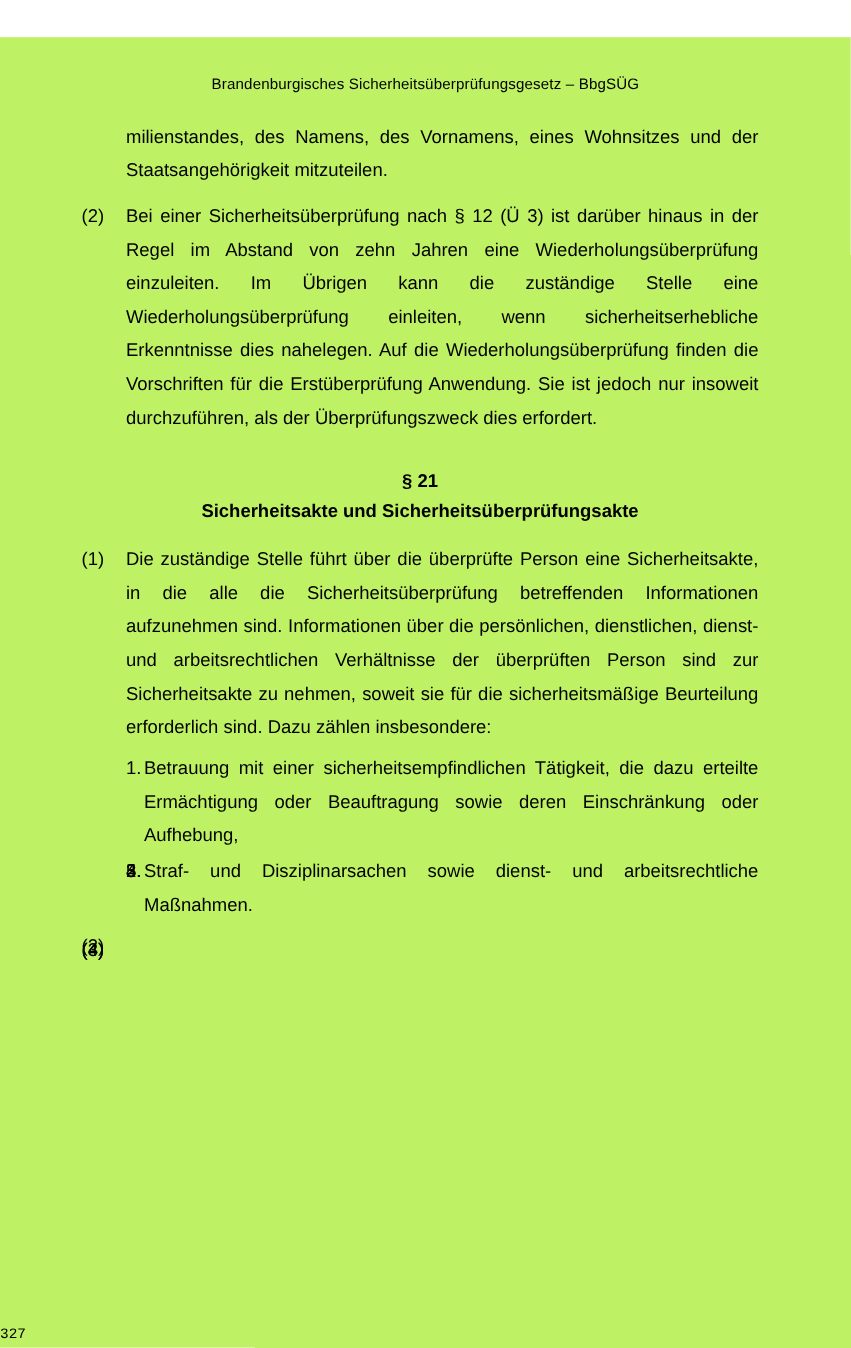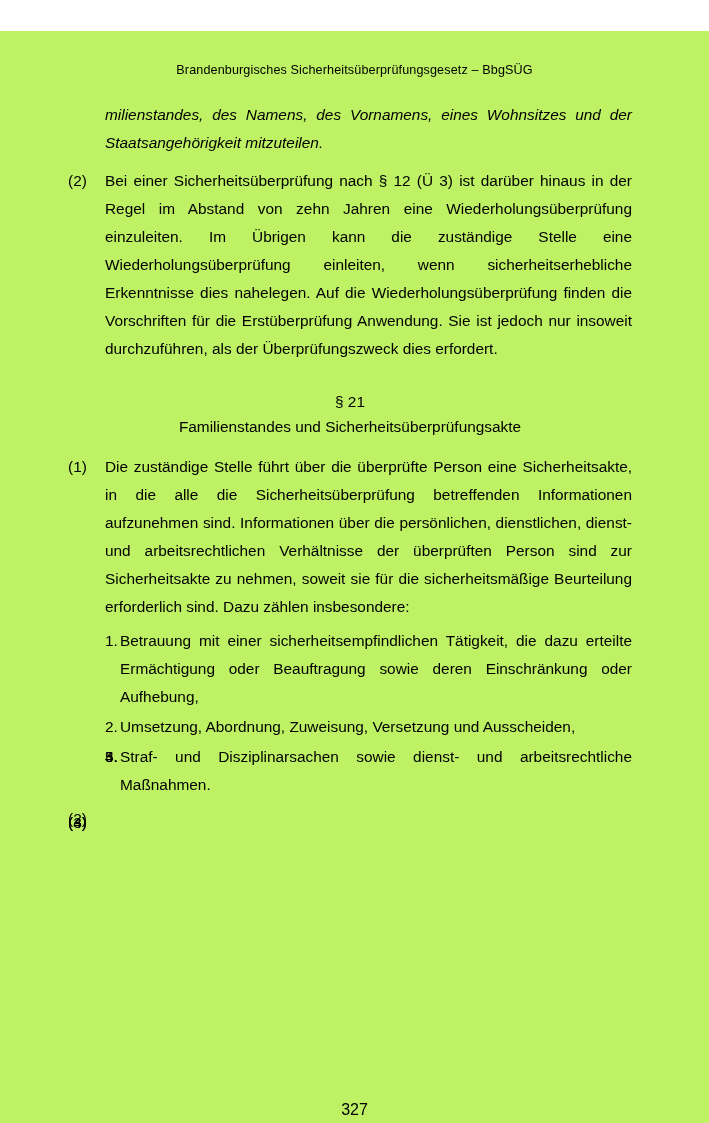--- a/index.html
+++ b/index.html
@@ -67,27 +67,26 @@
     top: 0;
     width: 32px;
     text-align: left;
     font-size: 15.4px;
     line-height: 28px;
   }
 
   
   .para.continuation {
     padding-left: 37px;
-    font-style: italic;
   }
 
   
   .section-head {
     text-align: center;
-    font-weight: normal;
+    font-weight: bold;
     font-size: 15.4px;
     line-height: 25px;
     margin: 26px 0 14px 0;
   }
   .section-head .sec-number { display: block; }
   .section-head .sec-title  { display: block; }
 
   
   .numlist {
     margin: 6px 0 6px 0;
@@ -113,23 +112,23 @@
 
   
   .para, .numlist li { text-align-last: left; }
 
   
   .page-number {
     position: absolute;
     bottom: 35px;
     left: 0;
     width: 709px;
-    text-align: center;
-    font-size: 16px;
+    font-size: 12px;
     line-height: 1.2;
+    font-family: Liberation Mono, monospace;
   }
 </style>
 </head>
 <body>
 
 <div class="page">
 
   <div class="running-header">Brandenburgisches Sicherheitsüberprüfungsgesetz – BbgSÜG</div>
 
   <div class="content">
@@ -138,36 +137,35 @@
       <span>milienstandes, des Namens, des Vornamens, eines Wohnsitzes und der Staatsangehörigkeit mitzuteilen.</span>
     </p>
 
     <p class="para">
       <span class="marker">(2)</span>
       <span>Bei einer Sicherheitsüberprüfung nach § 12 (Ü 3) ist darüber hinaus in der Regel im Abstand von zehn Jahren eine Wiederholungsüberprüfung einzuleiten. Im Übrigen kann die zuständige Stelle eine Wiederholungsüberprüfung einleiten, wenn sicherheitserhebliche Erkenntnisse dies nahelegen. Auf die Wiederholungsüberprüfung finden die Vorschriften für die Erstüberprüfung Anwendung. Sie ist jedoch nur insoweit durchzuführen, als der Überprüfungszweck dies erfordert.</span>
     </p>
 
     <div class="section-head">
       <span class="sec-number">§ 21</span>
-      <span class="sec-title">Familienstandes und Sicherheitsüberprüfungsakte</span>
+      <span class="sec-title">Sicherheitsakte und Sicherheitsüberprüfungsakte</span>
     </div>
 
     <p class="para">
       <span class="marker">(1)</span>
       <span>Die zuständige Stelle führt über die überprüfte Person eine Sicherheitsakte, in die alle die Sicherheitsüberprüfung betreffenden Informationen aufzunehmen sind. Informationen über die persönlichen, dienstlichen, dienst- und arbeitsrechtlichen Verhältnisse der überprüften Person sind zur Sicherheitsakte zu nehmen, soweit sie für die sicherheitsmäßige Beurteilung erforderlich sind. Dazu zählen insbesondere:</span>
     </p>
 
     <ol class="numlist">
       <li>
         <span class="li-marker">1.</span>
         <span>Betrauung mit einer sicherheitsempfindlichen Tätigkeit, die dazu erteilte Ermächtigung oder Beauftragung sowie deren Einschränkung oder Aufhebung,</span>
       </li>
       <li>
         <span class="li-marker">2.</span>
-        <span>Umsetzung, Abordnung, Zuweisung, Versetzung und Ausscheiden,</span>
       </li>
       <li>
         <span class="li-marker">3.</span>
       </li>
       <li>
         <span class="li-marker">4.</span>
       </li>
       <li>
         <span class="li-marker">5.</span>
         <span>Straf- und Disziplinarsachen sowie dienst- und arbeitsrechtliche Maßnahmen.</span>

